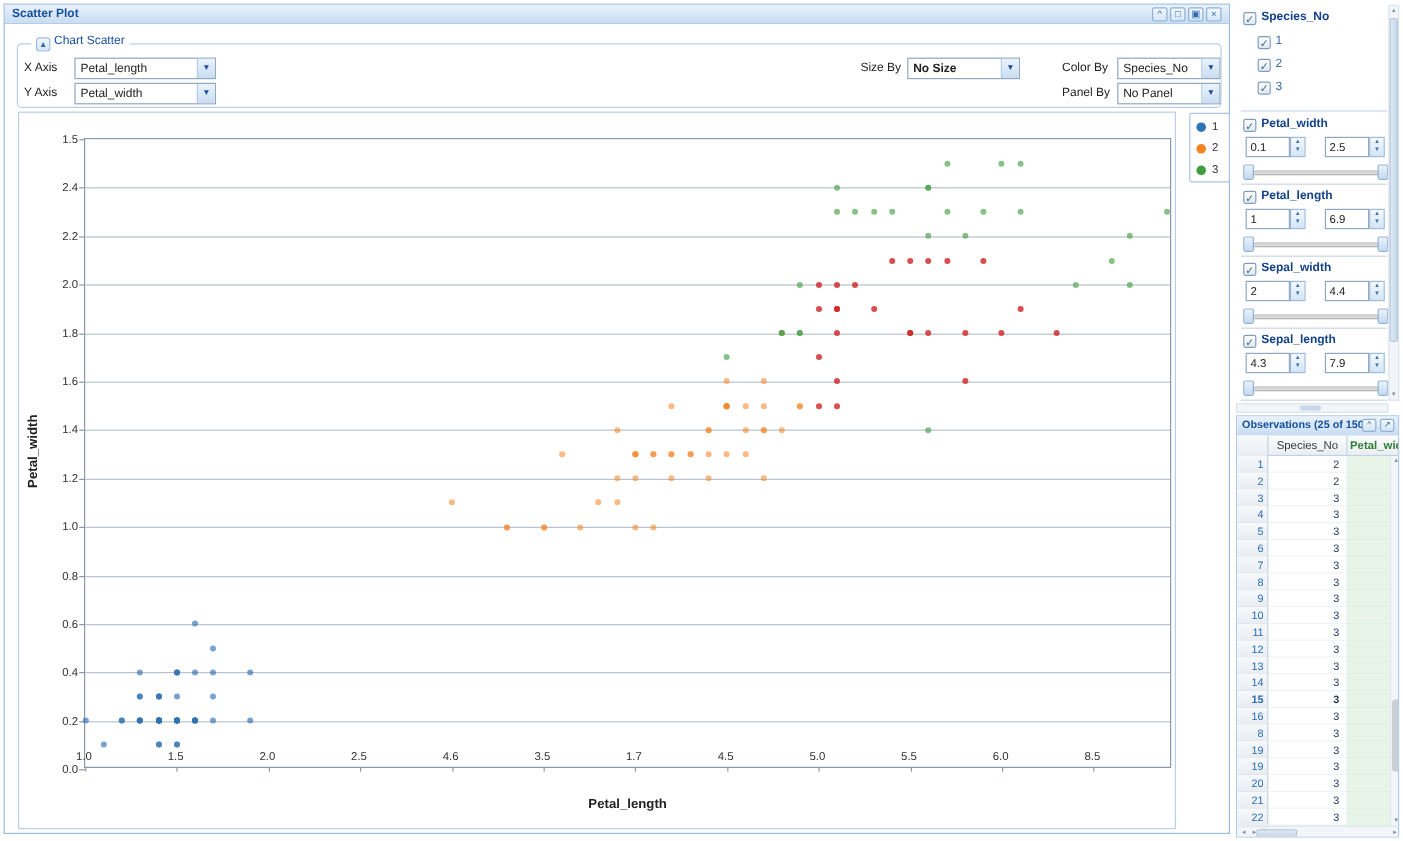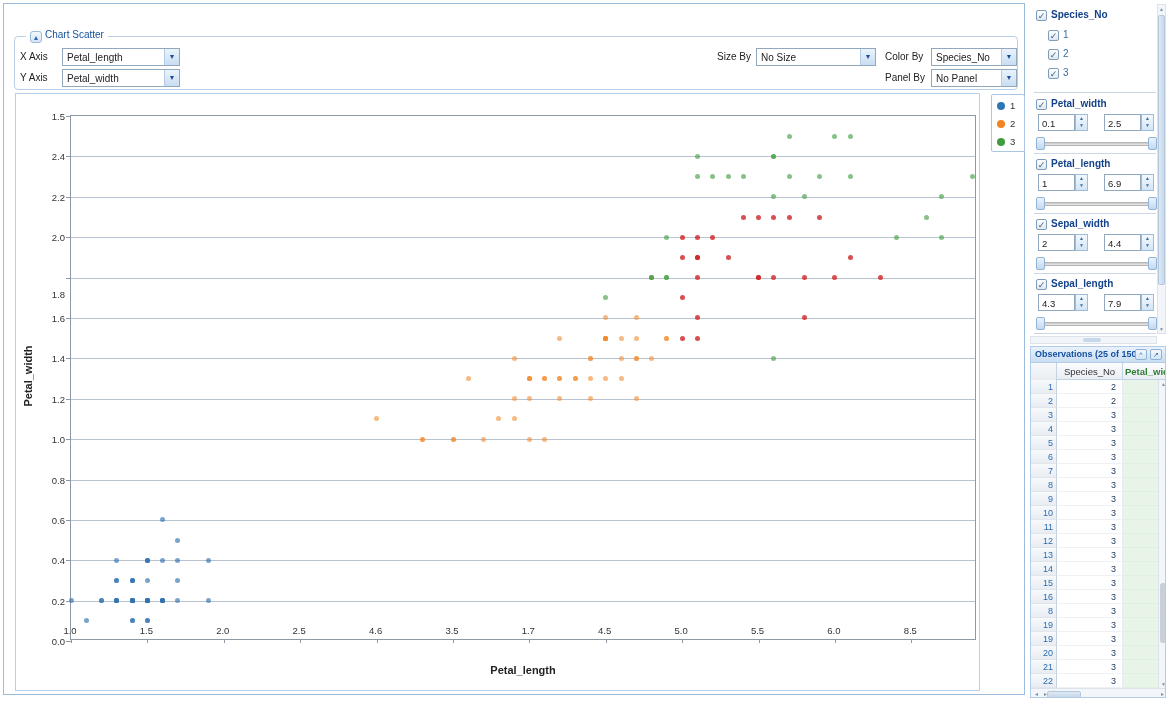--- a/index.html
+++ b/index.html
@@ -76,39 +76,48 @@
   #thscroll { left:0; top:341px; width:136px; height:11px; background:#f2f5f9; border-top:1px solid #dce3ea; }
   .hs-arr { top:2px; font-size:5px; color:#7b93ab; }
   #ththumb { left:16px; top:2px; width:34px; height:7px; background:linear-gradient(#dfe9f3,#c6d8ea); border:1px solid #b3c8dc; border-radius:2px; }
 </style>
 </head>
 <body>
 
 <div id="stage">
 
   <div id="win" class="abs">
+    <div id="titlebar" class="abs">
+      <span id="title" class="abs">Scatter Plot</span>
+      <div id="winbtns" class="abs" style="right: 4px; top: 0px; width: 60px; height: 16px;">
+          <div class="winbtn" style="position:absolute; left:0px;">^</div>
+          <div class="winbtn" style="position:absolute; left:15px;">□</div>
+          <div class="winbtn" style="position:absolute; left:30px;">▣</div>
+          <div class="winbtn" style="position:absolute; left:45px;">×</div>
+        </div>
+    </div>
 
     <div id="optbox" class="abs"></div>
     <div id="optlegend" class="abs">
       <span class="collapse-btn">▲</span><span>Chart Scatter</span>
     </div>
 
     <span class="abs flabel" style="left:16px; top:47px;">X Axis</span>
     <div class="abs combo" style="left:58px; top:44px; width:118px;">
       <span class="cv">Petal_length</span>
       <span class="carr">▼</span>
     </div>
     <span class="abs flabel" style="left:16px; top:68px;">Y Axis</span>
     <div class="abs combo" style="left:58px; top:65px; width:118px;">
       <span class="cv">Petal_width</span>
       <span class="carr">▼</span>
     </div>
 
     <span class="abs flabel" style="left:713px; top:47px;">Size By</span>
-    <div class="abs combo" style="left:752px; top:44px; width:120px;">
+    <div class="abs combo" style="left:752px; top:44px; width:94px;font-weight:bold;">
       <span class="cv">No Size</span>
       <span class="carr">▼</span>
     </div>
     <span class="abs flabel" style="left:881px; top:47px;">Color By</span>
     <div class="abs combo" style="left:927px; top:44px; width:86px;">
       <span class="cv">Species_No</span>
       <span class="carr">▼</span>
     </div>
     <span class="abs flabel" style="left:881px; top:68px;">Panel By</span>
     <div class="abs combo" style="left:927px; top:65px; width:86px;">
@@ -141,21 +150,21 @@
           <div class="ytick abs" style="top:282.7px;"></div>
           <div class="yticklab abs" style="top:277.7px;">1.2</div>
           <div class="gridline abs" style="top:242.3px;"></div>
           <div class="ytick abs" style="top:242.3px;"></div>
           <div class="yticklab abs" style="top:237.3px;">1.4</div>
           <div class="gridline abs" style="top:201.9px;"></div>
           <div class="ytick abs" style="top:201.9px;"></div>
           <div class="yticklab abs" style="top:196.9px;">1.6</div>
           <div class="gridline abs" style="top:161.5px;"></div>
           <div class="ytick abs" style="top:161.5px;"></div>
-          <div class="yticklab abs" style="top:156.5px;margin-top:16px;">1.8</div>
+          <div class="yticklab abs" style="top:156.5px;">1.8</div>
           <div class="gridline abs" style="top:121.2px;"></div>
           <div class="ytick abs" style="top:121.2px;"></div>
           <div class="yticklab abs" style="top:116.2px;">2.0</div>
           <div class="gridline abs" style="top:80.8px;"></div>
           <div class="ytick abs" style="top:80.8px;"></div>
           <div class="yticklab abs" style="top:75.8px;">2.2</div>
           <div class="gridline abs" style="top:40.4px;"></div>
           <div class="ytick abs" style="top:40.4px;"></div>
           <div class="yticklab abs" style="top:35.4px;">2.4</div>
           <div class="ytick abs" style="top:0.0px;"></div>
@@ -538,21 +547,21 @@
         <div class="trow abs" style="top:168px;">
           <div class="rn" style="">13</div>
           <div class="sv" style="">3</div>
           <div class="pv" style=""></div>
         </div>
         <div class="trow abs" style="top:182px;">
           <div class="rn" style="">14</div>
           <div class="sv" style="">3</div>
           <div class="pv" style=""></div>
         </div>
-        <div class="trow abs" style="top:196px;">
+        <div class="trow abs" style="top:196px;font-weight:bold;">
           <div class="rn" style="">15</div>
           <div class="sv" style="">3</div>
           <div class="pv" style=""></div>
         </div>
         <div class="trow abs" style="top:210px;">
           <div class="rn" style="">16</div>
           <div class="sv" style="">3</div>
           <div class="pv" style=""></div>
         </div>
         <div class="trow abs" style="top:224px;">

